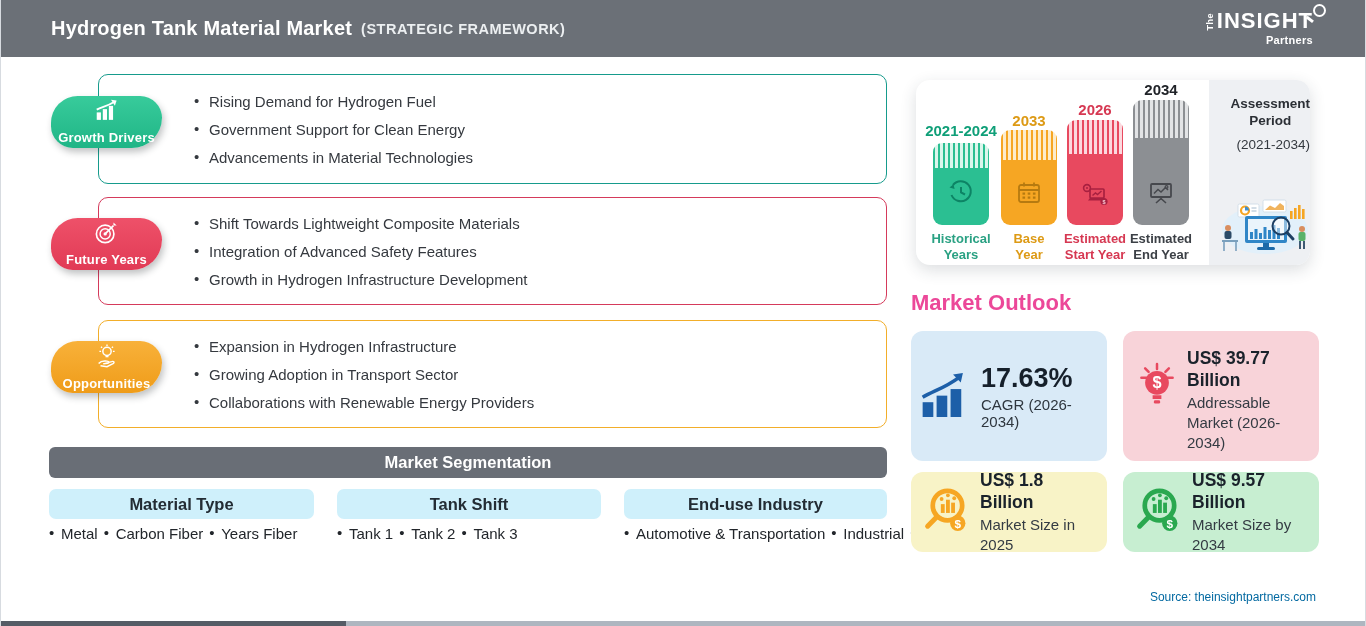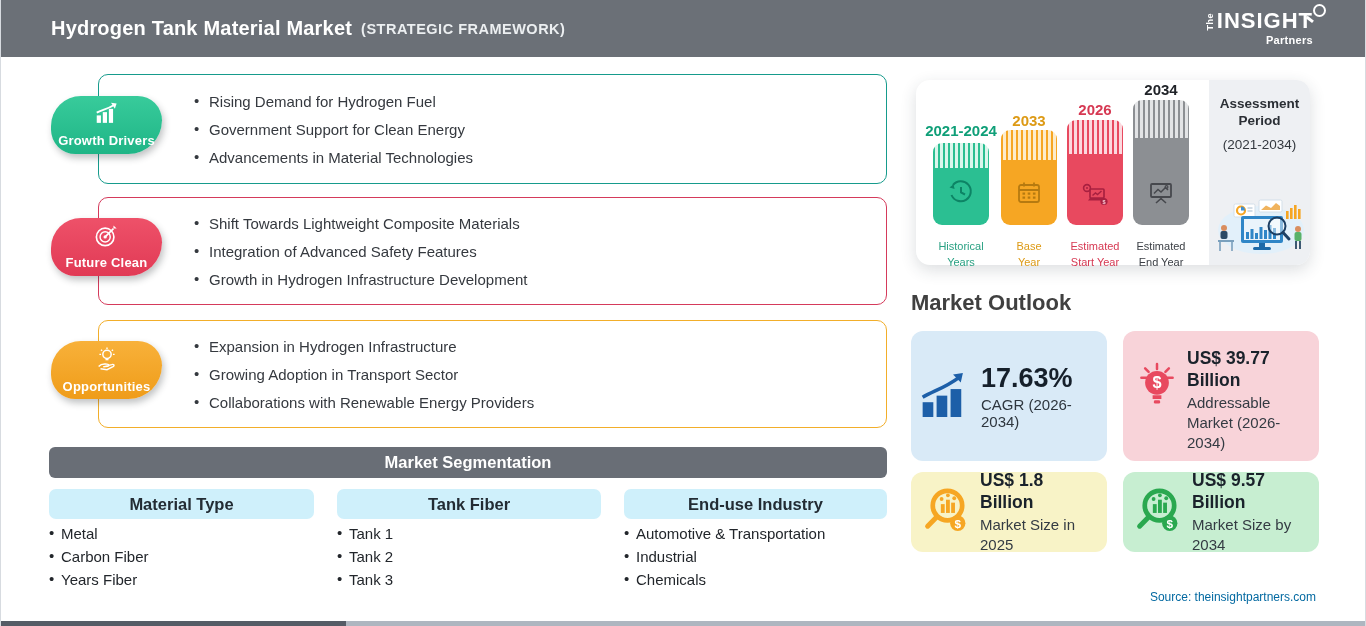--- a/index.html
+++ b/index.html
@@ -27,49 +27,49 @@
   
   .panel { position:absolute; left:97px; width:789px; background:#fff; border-radius:10px; }
   .panel-1 { top:74px;  height:110px; border:1.5px solid #169b8c; }
   .panel-2 { top:197px; height:108px; border:1.5px solid #d53a5b; }
   .panel-3 { top:320px; height:108px; border:1.5px solid #f2ae2a; }
   .panel ul { list-style:none; margin:0; padding:0; position:absolute; left:95px; top:50%;
               transform:translateY(-50%); display:flex; flex-direction:column; gap:11px; }
   .panel li { position:relative; padding-left:15px; font-size:15px; color:#35393f; }
   .panel li::before { content:"•"; position:absolute; left:0; top:-1px; color:#35393f; }
 
-  .badge { position:absolute; left:50px; width:111px; height:58px; border-radius:32px 26px 36px 26px;
+  .badge { position:absolute; left:50px; width:111px; height:52px; border-radius:32px 26px 36px 26px;
            display:flex; flex-direction:column; align-items:center; justify-content:center; gap:3px;
            color:#fff; box-shadow:2px 4px 7px rgba(30,35,40,.28); z-index:3; }
   .badge-label { font-size:13px; font-weight:bold; letter-spacing:.2px; }
   .badge-1 { top:96px;  background:linear-gradient(180deg,#38cb9b,#1fb586); }
   .badge-2 { top:218px; background:linear-gradient(180deg,#ee5169,#e13a55); }
   .badge-3 { top:341px; background:linear-gradient(180deg,#f8b13a,#ef9c19);justify-content:center; }
 
   
   .seg-bar { position:absolute; left:48px; top:447px; width:838px; height:31px; background:#696e76;
              border-radius:6px; display:flex; align-items:center; justify-content:center;
              color:#fff; font-size:16.5px; font-weight:bold; }
   .chip { position:absolute; top:489px; height:30px; background:#cff0fb; border-radius:7px;
           display:flex; align-items:center; justify-content:center; font-size:16.5px; font-weight:bold;
           color:#232c34; }
   .chip-1 { left:48px;  width:265px; }
   .chip-2 { left:336px; width:264px; }
   .chip-3 { left:623px; width:263px; }
   .seg-list { position:absolute; top:525px; list-style:none; margin:0; padding:0; display:flex;
-              flex-direction:column; gap:6px; }
+              gap:6px; }
   .seg-list li { position:relative; padding-left:12px; font-size:15px; color:#22262b; }
   .seg-list li::before { content:"•"; position:absolute; left:0; top:-1px; color:#22262b; }
   .seg-l1 { left:48px; } .seg-l2 { left:336px; } .seg-l3 { left:623px; }
 
   
   .tcard { position:absolute; left:915px; top:80px; width:394px; height:185px; background:#fff;
            border-radius:14px; box-shadow:0 5px 16px rgba(40,50,65,.16); }
   .apanel { position:absolute; left:1208px; top:80px; width:101px; height:185px; background:#eef0f3;
-            border-radius:0 14px 14px 0; display:flex; flex-direction:column; align-items:center;
+            border-radius:0 14px 14px 0; display:flex; flex-direction:column; align-items:flex-end;
             padding-top:15px; }
   .apanel-title { font-size:13.5px; font-weight:bold; color:#2b2f35; text-align:center; line-height:17px; }
   .apanel-range { font-size:13.5px; color:#34393f; margin-top:8px; }
   .apanel-illus { margin-top:auto; margin-bottom:6px; }
 
   .tbar { position:absolute; width:56px; border-radius:9px; overflow:hidden; display:flex; flex-direction:column; }
   .tbar .solid { flex:1; position:relative; }
   .tbar .bicon { position:absolute; left:50%; transform:translateX(-50%); bottom:14px; }
   .tbar-1 { left:932px;  top:143px; height:82px; }
   .tbar-2 { left:1000px; top:130px; height:95px; }
@@ -83,29 +83,29 @@
   .tbar-2 .solid { background:#f6a623; }
   .tbar-3 .solid { background:#e8495f; }
   .tbar-4 .solid { background:#8c8f93; }
 
   .ylab { position:absolute; width:90px; text-align:center; font-size:15px; font-weight:bold; }
   .ylab-1 { left:915px;  top:122px; color:#0f9f78; }
   .ylab-2 { left:983px;  top:112px; color:#dd9a15; }
   .ylab-3 { left:1049px; top:101px; color:#d63852; }
   .ylab-4 { left:1115px; top:81px;  color:#202328; }
 
-  .blab { position:absolute; top:238px; width:92px; text-align:center; font-size:11px; font-weight:normal;
+  .blab { position:absolute; top:231px; width:92px; text-align:center; font-size:13px; font-weight:bold;
           line-height:16px; }
   .blab-1 { left:914px;  color:#2aa183; }
   .blab-2 { left:982px;  color:#dd9a15; }
   .blab-3 { left:1048px; color:#d63852; }
   .blab-4 { left:1114px; color:#3c4046; }
 
   
-  .outlook-title { position:absolute; left:910px; top:290px; font-size:22px; font-weight:bold; color:#404040; }
+  .outlook-title { position:absolute; left:910px; top:290px; font-size:22px; font-weight:bold; color:#ec4899; }
   .card { position:absolute; border-radius:12px; }
   .card-blue   { left:910px;  top:331px; width:196px; height:130px; background:#d9eaf7;
                  display:flex; align-items:center; justify-content:center; gap:12px; padding:0 8px; }
   .card-pink   { left:1122px; top:331px; width:196px; height:130px; background:#f8d3d9;
                  display:flex; gap:10px; padding:16px 10px 8px 14px; }
   .card-yellow { left:910px;  top:472px; width:196px; height:80px; background:#f8f3c7;
                  display:flex; align-items:center; gap:9px; padding:0 8px 0 10px; }
   .card-green  { left:1122px; top:472px; width:196px; height:80px; background:#c7eed1;
                  display:flex; align-items:center; gap:9px; padding:0 8px 0 10px; }
   .big-val { font-size:27px; font-weight:800; color:#16202b; line-height:30px; }
@@ -175,42 +175,42 @@
   <div class="badge badge-2">
     <span>
       <svg width="26" height="24" viewBox="0 0 28 26">
         <circle cx="12" cy="14" r="9.5" stroke="#fff" stroke-width="1.8" fill="none"></circle>
         <circle cx="12" cy="14" r="5.5" stroke="#fff" stroke-width="1.6" fill="none"></circle>
         <circle cx="12" cy="14" r="1.8" fill="#fff"></circle>
         <path d="M12 14 L21 5" stroke="#fff" stroke-width="1.8"></path>
         <path d="M21 5 L21 1.5 L24.5 5 Z" fill="#fff"></path>
       </svg>
     </span>
-    <span class="badge-label">Future Clean</span>
+    <span class="badge-label">Future Years</span>
   </div>
   <div class="badge badge-3">
     <span>
       <svg width="26" height="26" viewBox="0 0 28 28">
         <circle cx="14" cy="9" r="4.5" stroke="#fff" stroke-width="1.6" fill="none"></circle>
         <rect x="12.4" y="13" width="3.2" height="2.4" fill="#fff"></rect>
         <path d="M14 1.5 L14 3.2 M7.5 4 L8.8 5.2 M20.5 4 L19.2 5.2 M5.8 9 L7.6 9 M22.2 9 L20.4 9" stroke="#fff" stroke-width="1.5"></path>
         <path d="M5 22 C8 18.5 11 19.5 14 19.5 C16.5 19.5 17 21.5 14.5 21.8 L10 22.4 L19 20 C21.5 19.2 22.5 21 20.5 22.2 L14 25.5 L7 24.5" stroke="#fff" stroke-width="1.5" fill="none"></path>
       </svg>
     </span>
     <span class="badge-label">Opportunities</span>
   </div>
 
   <div class="seg-bar">
     <span>Market Segmentation</span>
   </div>
   <div class="chip chip-1">
     <span>Material Type</span>
   </div>
   <div class="chip chip-2">
-    <span>Tank Fiber</span>
+    <span>Tank Shift</span>
   </div>
   <div class="chip chip-3">
     <span>End-use Industry</span>
   </div>
   <ul class="seg-list seg-l1">
     <li>Metal</li>
     <li>Carbon Fiber</li>
     <li>Years Fiber</li>
   </ul>
   <ul class="seg-list seg-l2">

